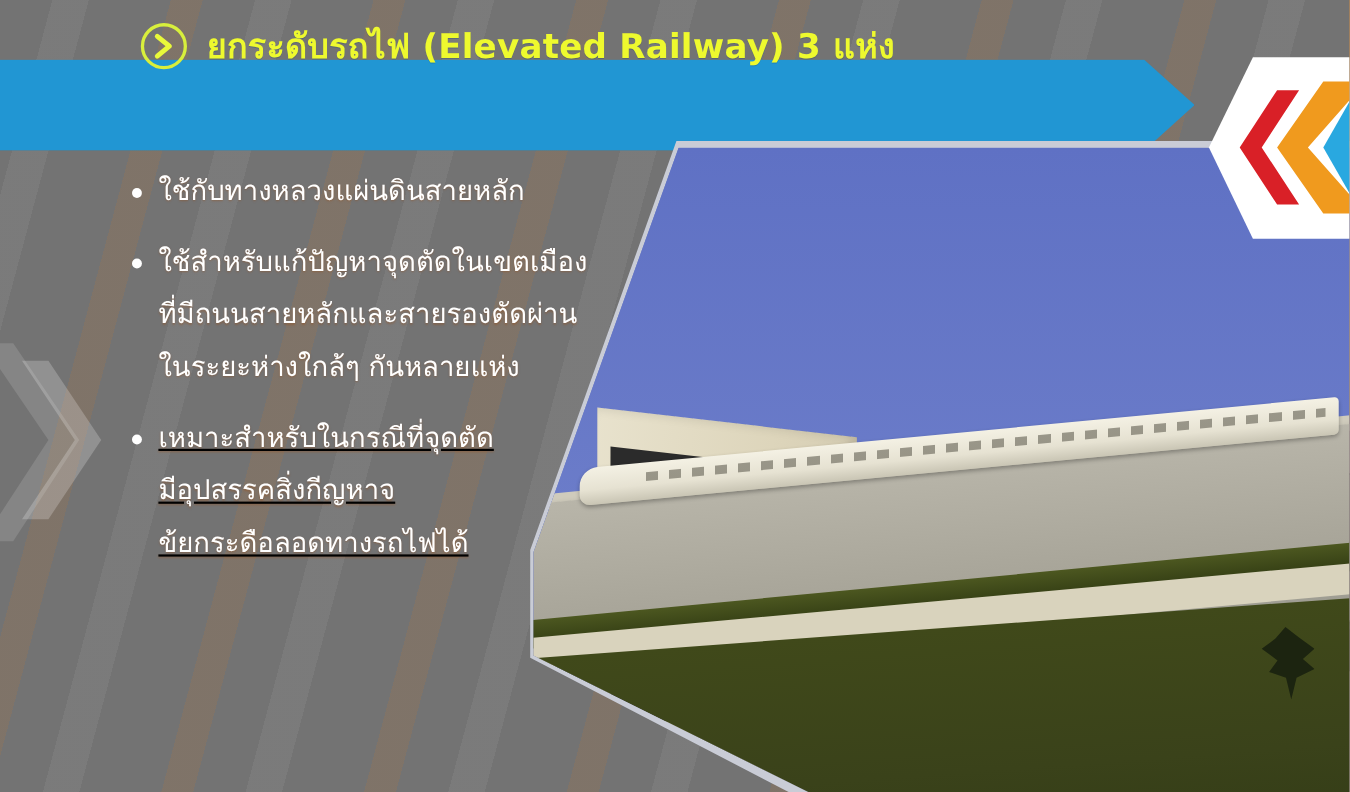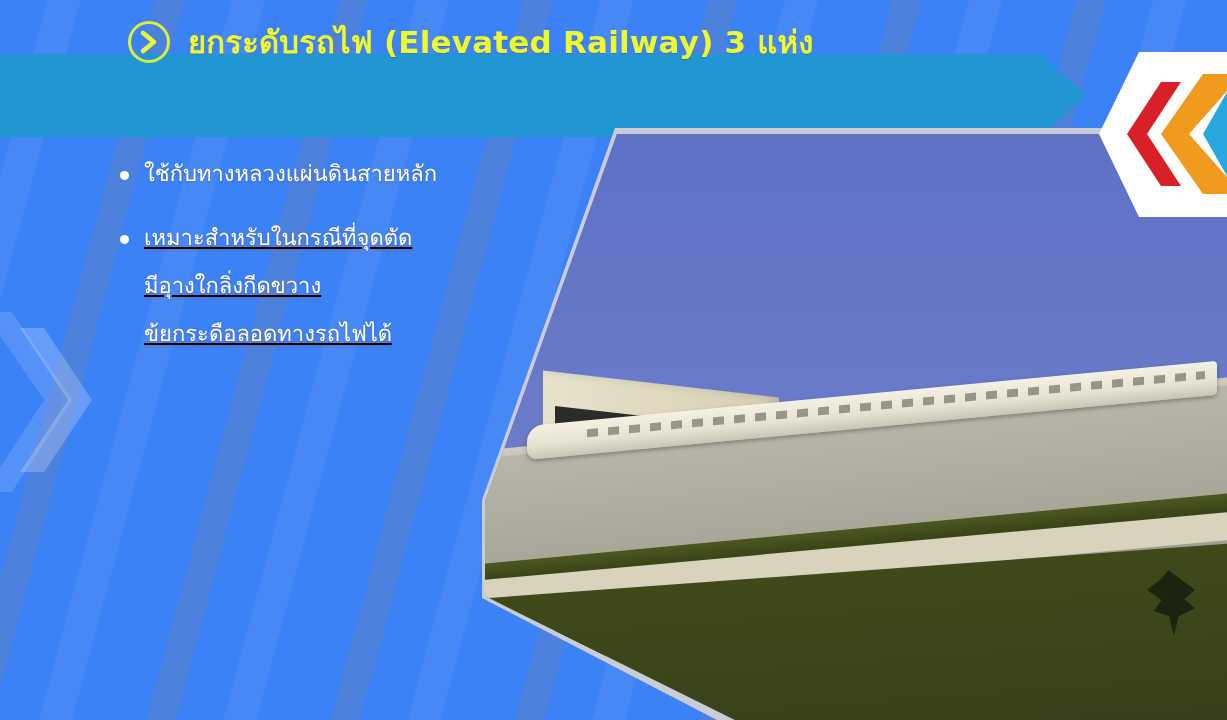--- a/index.html
+++ b/index.html
@@ -8,21 +8,21 @@
   body {
     font-family:"DejaVu Sans","Liberation Sans",sans-serif;
     background:#f5941d;
     position:relative;
   }
 
   
   #stage {
     position:absolute; inset:0;
     width:1227px; height:720px;
-    background:#3b82f6;
+    background:#737373;
     overflow:hidden;
   }
 
   
   .bg-stripes {
     position:absolute; inset:0;
     background:repeating-linear-gradient(
        105deg,
        rgba(255,255,255,0.00) 0px,
        rgba(255,255,255,0.00) 46px,
@@ -73,21 +73,21 @@
   
   .bullets {
     position:absolute; left:118px; top:150px;
     width:420px;
     z-index:6;
   }
   .bullet-group { margin-bottom:16px; }
   .bullet-group:last-child { margin-bottom:0;text-decoration:underline; }
   .bullet-line {
     color:#ffffff;
-    font-size:22px;
+    font-size:25px;
     line-height:48px;
     white-space:nowrap;
     position:relative;
     padding-left:26px;
     text-shadow:0 1px 2px rgba(160,70,0,.35);
   }
   .bullet-line.first::before {
     content:"";
     position:absolute;
     left:2px; top:21px;
@@ -297,24 +297,29 @@
     </span>
     <span class="header-title">ยกระดับรถไฟ (Elevated Railway) 3 แห่ง</span>
   </div>
 
   <div class="bullets">
 
     <div class="bullet-group">
       <div class="bullet-line first">ใช้กับทางหลวงแผ่นดินสายหลัก</div>
     </div>
 
+    <div class="bullet-group">
+      <div class="bullet-line first">ใช้สำหรับแก้ปัญหาจุดตัดในเขตเมือง</div>
+      <div class="bullet-line">ที่มีถนนสายหลักและสายรองตัดผ่าน</div>
+      <div class="bullet-line">ในระยะห่างใกล้ๆ กันหลายแห่ง</div>
+    </div>
 
     <div class="bullet-group">
       <div class="bullet-line first">เหมาะสำหรับในกรณีที่จุดตัด</div>
-      <div class="bullet-line">มีอุางใกลิ่งกีดขวาง</div>
+      <div class="bullet-line">มีอุปสรรคสิ่งกีญหาจ</div>
       <div class="bullet-line">ข้ยกระดือลอดทางรถไฟได้</div>
     </div>
 
   </div>
 
   <div class="chevron-badge">
     <svg width="128" height="165" viewBox="0 0 128 165" aria-hidden="true">
 
       <path d="M128 0 L40 0 L0 82 L40 165 L128 165 Z" fill="#ffffff"></path>
 

